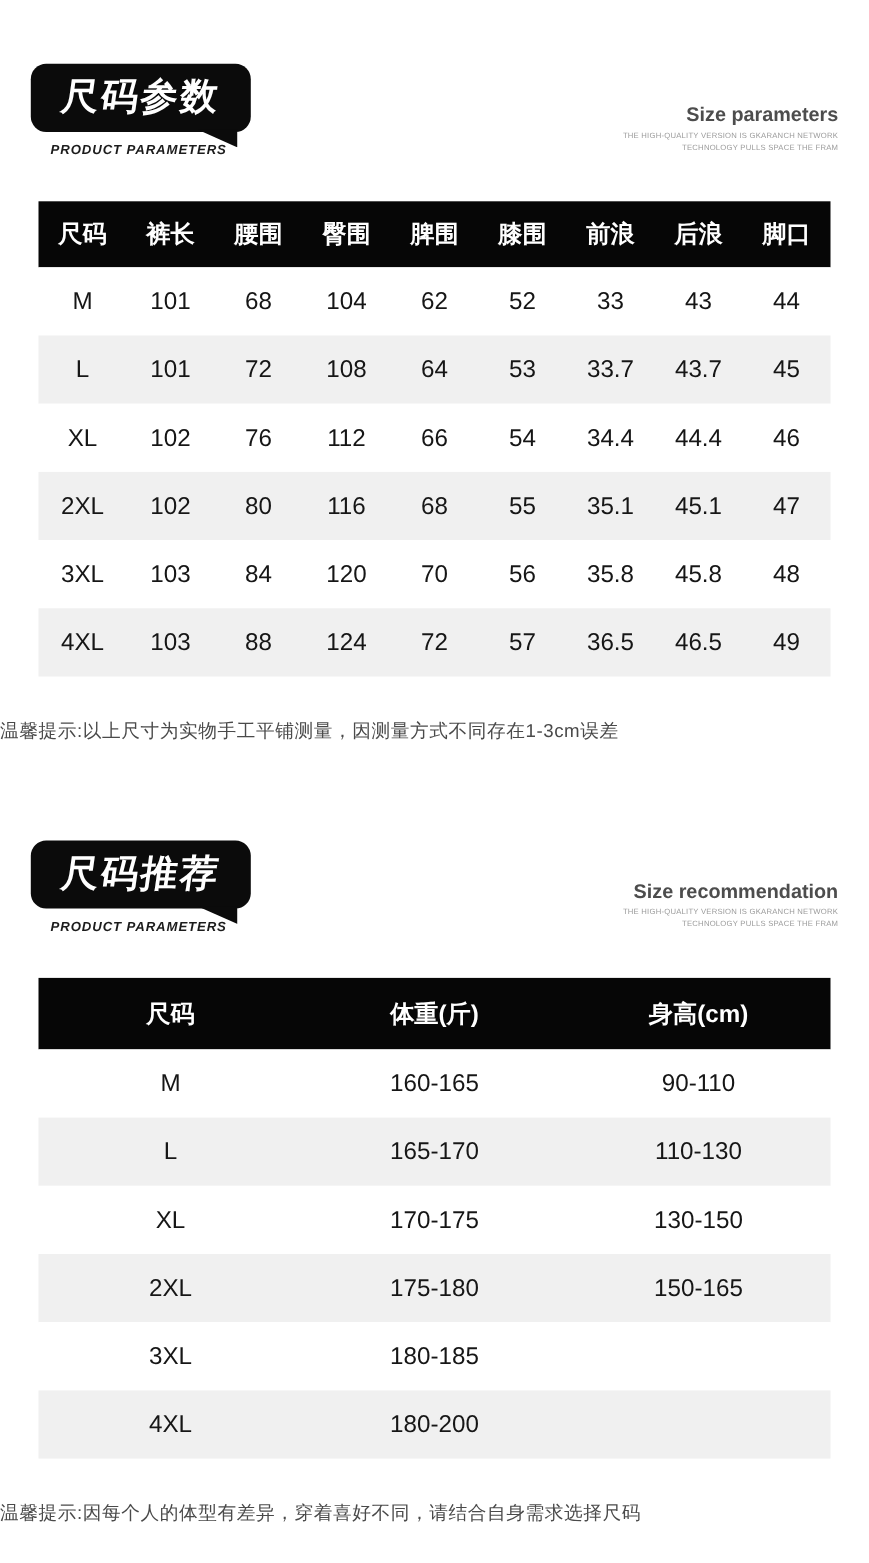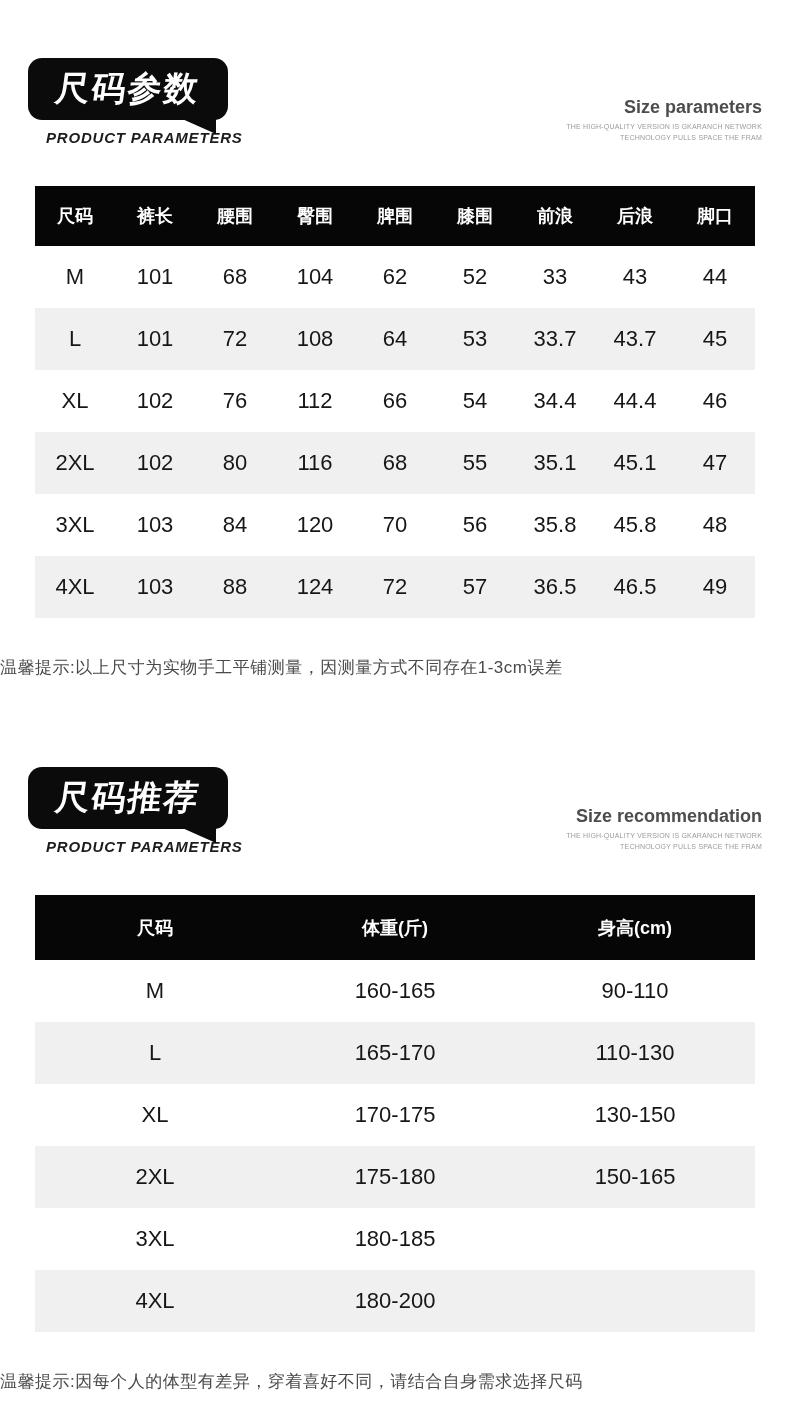--- a/index.html
+++ b/index.html
@@ -43,21 +43,21 @@
     background: #0b0b0b;
     clip-path: polygon(0 0, 100% 0, 100% 100%);
   }
   .badge .skew {
     display: inline-block;
     transform: skewX(-8deg);
     letter-spacing: 2px;
   }
   .badge-sub {
     margin: 9px 0 0 18px;
-    font-size: 15px;
+    font-size: 12px;
     font-weight: 700;
     font-style: italic;
     color: #1c1c1c;
     letter-spacing: 0.8px;
   }
   .en-block { text-align: right; padding-bottom: 2px; margin-top: 35px; }
   .en-title {
     font-size: 18px;
     font-weight: 700;
     color: #4d4d4d;
@@ -73,21 +73,21 @@
   
   .tbl {
     margin: 40px 35px 0 35px;
     width: 720px;
   }
   .thead {
     display: grid;
     background: #060606;
     color: #ffffff;
     font-weight: 700;
-    font-size: 18px;
+    font-size: 22px;
     text-align: center;
     align-items: center;
     height: 60px;
   }
   .tbl2 .thead { height: 65px; }
   .cols9 { grid-template-columns: repeat(9, 1fr); }
   .cols3 { grid-template-columns: repeat(3, 1fr); }
   .trow {
     display: grid;
     height: 62px;

